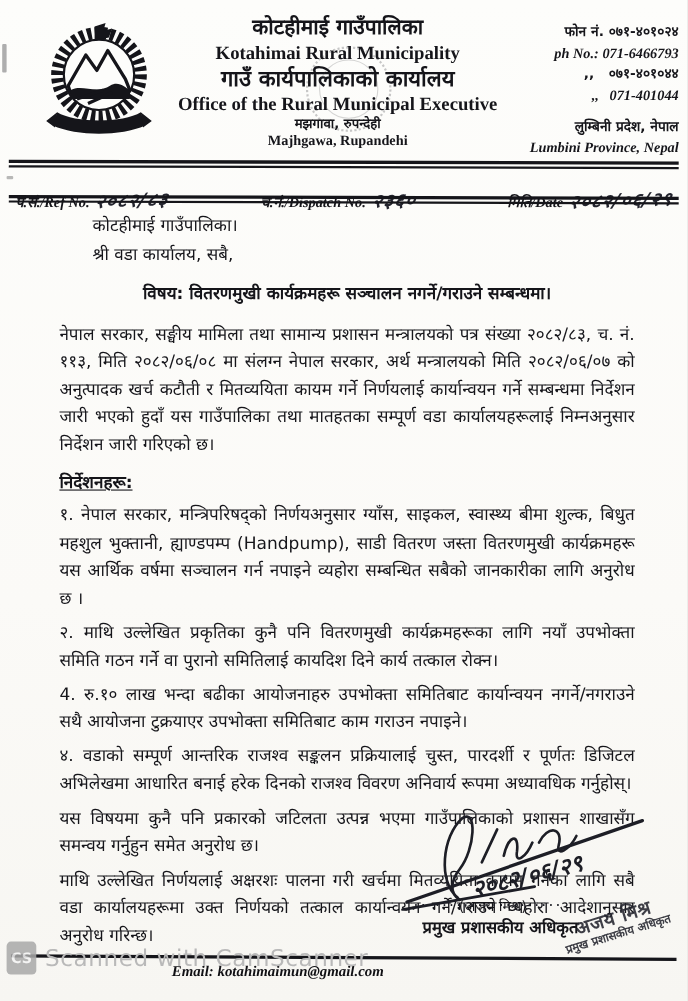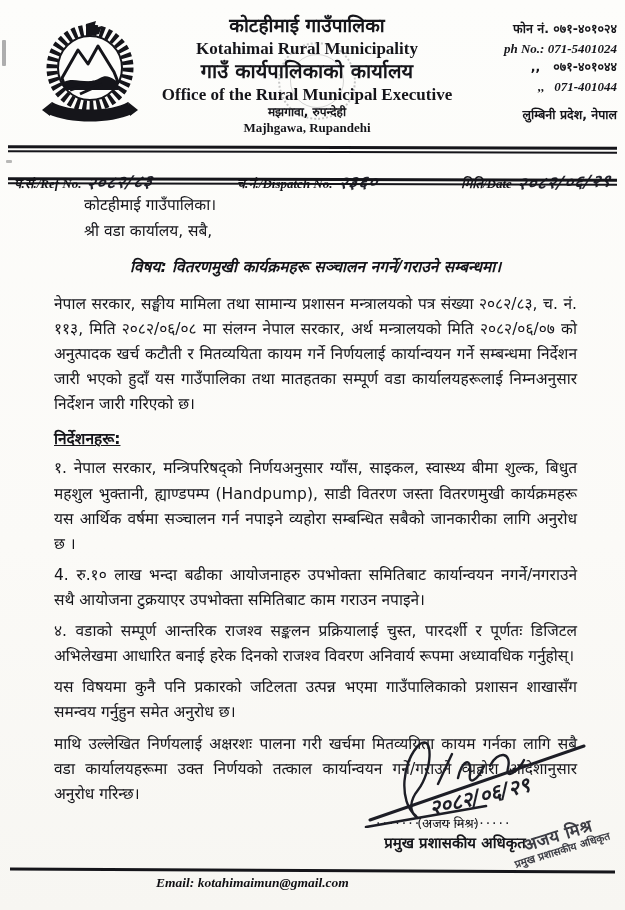--- a/index.html
+++ b/index.html
@@ -50,21 +50,21 @@
   .ref-label{font-size:13px;font-weight:bold;font-style:italic;font-family:"Liberation Serif","DejaVu Serif",serif;}
   .handwrite{
     font-size:17px;font-weight:bold;color:#23242e;
     font-style:italic;display:inline-block;transform:skewX(-10deg) rotate(-2deg);
     letter-spacing:1px;
   }
 
   
   .body-area{position:absolute;top:192px;left:54px;right:48px;font-size:15.5px;line-height:1.62;text-align:justify;}
   .addressee{margin:0 0 0 30px;line-height:1.7;text-align:left;}
-  .subject{text-align:center;font-weight:600;margin:10px 0 12px 0;font-style:italic;}
+  .subject{text-align:center;font-weight:600;margin:10px 0 12px 0;}
   p.para{margin:0 0 6px 0;}
   .directives-heading{font-weight:bold;text-decoration:underline;margin:10px 0 4px 0;text-align:left;}
   .closing{margin-top:10px;}
 
   
   .sig-block{position:absolute;top:732px;right:22px;width:250px;text-align:center;}
   .sig-svg{display:block;margin:0 auto;}
   .sig-name{font-size:13px;font-weight:400;margin-top:-14px;margin-right:60px;}
   .sig-title{font-size:15px;font-weight:600;margin-right:46px;}
   .stamp{
@@ -124,24 +124,25 @@
       <div class="office-np">गाउँ कार्यपालिकाको कार्यालय</div>
       <div class="office-en">Office of the Rural Municipal Executive</div>
       <div class="addr-np">मझगावा, रुपन्देही</div>
       <div class="addr-en">Majhgawa, Rupandehi</div>
     </div>
 
     <div class="faint-stamp"></div>
 
     <div class="head-right">
       <div class="c-np">फोन नं. ०७१-४०१०२४</div>
-      <div class="c-en">ph No.: 071-5401024</div>
+      <div class="c-en">ph No.: 071-6466793</div>
       <div class="c-np">,,&nbsp;&nbsp;&nbsp;०७१-४०१०४४</div>
       <div class="c-en">,,&nbsp;&nbsp;&nbsp;071-401044</div>
       <div class="c-np c-gap">लुम्बिनी प्रदेश, नेपाल</div>
+      <div class="c-en">Lumbini Province, Nepal</div>
     </div>
   </div>
 
   <div class="rule rule-1"></div>
   <div class="ref-row">
     <div class="ref-item">
       <span class="ref-label">प.सं./Ref No.</span>
       <span class="handwrite">२०८२/८३</span>
     </div>
     <div class="ref-item">
@@ -161,20 +162,21 @@
       <div>श्री वडा कार्यालय, सबै,</div>
     </div>
 
     <div class="subject">विषय: वितरणमुखी कार्यक्रमहरू सञ्चालन नगर्ने/गराउने सम्बन्धमा।</div>
 
     <p class="para">नेपाल सरकार, सङ्घीय मामिला तथा सामान्य प्रशासन मन्त्रालयको पत्र संख्या २०८२/८३, च. नं. ११३, मिति २०८२/०६/०८ मा संलग्न नेपाल सरकार, अर्थ मन्त्रालयको मिति २०८२/०६/०७ को अनुत्पादक खर्च कटौती र मितव्ययिता कायम गर्ने निर्णयलाई कार्यान्वयन गर्ने सम्बन्धमा निर्देशन जारी भएको हुदाँ यस गाउँपालिका तथा मातहतका सम्पूर्ण वडा कार्यालयहरूलाई निम्नअनुसार निर्देशन जारी गरिएको छ।</p>
 
     <div class="directives-heading">निर्देशनहरू:</div>
 
     <p class="para">१. नेपाल सरकार, मन्त्रिपरिषद्को निर्णयअनुसार ग्याँस, साइकल, स्वास्थ्य बीमा शुल्क, बिधुत महशुल भुक्तानी, ह्याण्डपम्प (Handpump), साडी वितरण जस्ता वितरणमुखी कार्यक्रमहरू यस आर्थिक वर्षमा सञ्चालन गर्न नपाइने व्यहोरा सम्बन्धित सबैको जानकारीका लागि अनुरोध छ ।</p>
+    <p class="para">२. माथि उल्लेखित प्रकृतिका कुनै पनि वितरणमुखी कार्यक्रमहरूका लागि नयाँ उपभोक्ता समिति गठन गर्ने वा पुरानो समितिलाई कायदिश दिने कार्य तत्काल रोक्न।</p>
     <p class="para">4. रु.१० लाख भन्दा बढीका आयोजनाहरु उपभोक्ता समितिबाट कार्यान्वयन नगर्ने/नगराउने सथै आयोजना टुक्रयाएर उपभोक्ता समितिबाट काम गराउन नपाइने।</p>
     <p class="para">४. वडाको सम्पूर्ण आन्तरिक राजश्व सङ्कलन प्रक्रियालाई चुस्त, पारदर्शी र पूर्णतः डिजिटल अभिलेखमा आधारित बनाई हरेक दिनको राजश्व विवरण अनिवार्य रूपमा अध्यावधिक गर्नुहोस्।</p>
 
     <p class="para closing">यस विषयमा कुनै पनि प्रकारको जटिलता उत्पन्न भएमा गाउँपालिकाको प्रशासन शाखासँग समन्वय गर्नुहुन समेत अनुरोध छ।</p>
     <p class="para">माथि उल्लेखित निर्णयलाई अक्षरशः पालना गरी खर्चमा मितव्ययिता कायम गर्नका लागि सबै वडा कार्यालयहरूमा उक्त निर्णयको तत्काल कार्यान्वयन गर्ने/गराउने व्यहोरा आदेशानुसार अनुरोध गरिन्छ।</p>
   </div>
 
   <div class="sig-block">
     <svg class="sig-svg" width="240" height="96" viewBox="0 0 240 96">
       <g fill="none" stroke="#1d1e26" stroke-width="2.4" stroke-linecap="round">
@@ -192,17 +194,21 @@
     <div class="sig-title">प्रमुख प्रशासकीय अधिकृत</div>
     <div class="stamp">
       <div class="stamp-name">अजय मिश्र</div>
       <div class="stamp-title">प्रमुख प्रशासकीय अधिकृत</div>
     </div>
   </div>
 
   <div class="footer-line"></div>
   <div class="footer-email">Email: kotahimaimun@gmail.com</div>
 
+  <div class="cs-watermark">
+    <span class="cs-badge">CS</span>
+    <span class="cs-text">Scanned with CamScanner</span>
+  </div>
 
   <div class="speck" style="left:2px;top:40px;width:4px;height:26px;opacity:.35;"></div>
   <div class="speck" style="left:6px;top:160px;width:6px;height:3px;opacity:.3;"></div>
 
 </div>
 
 </body></html>

